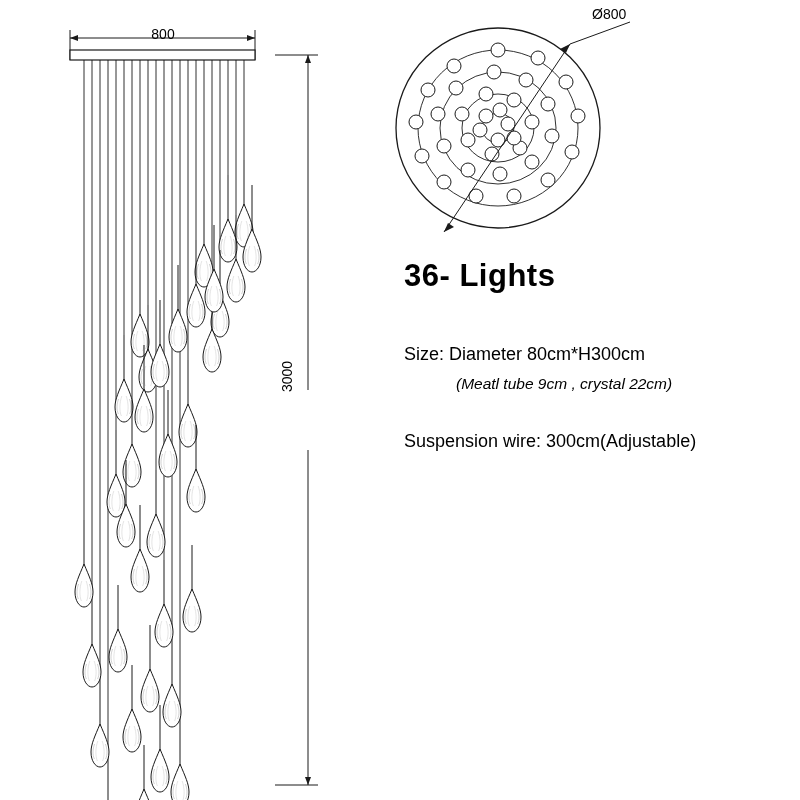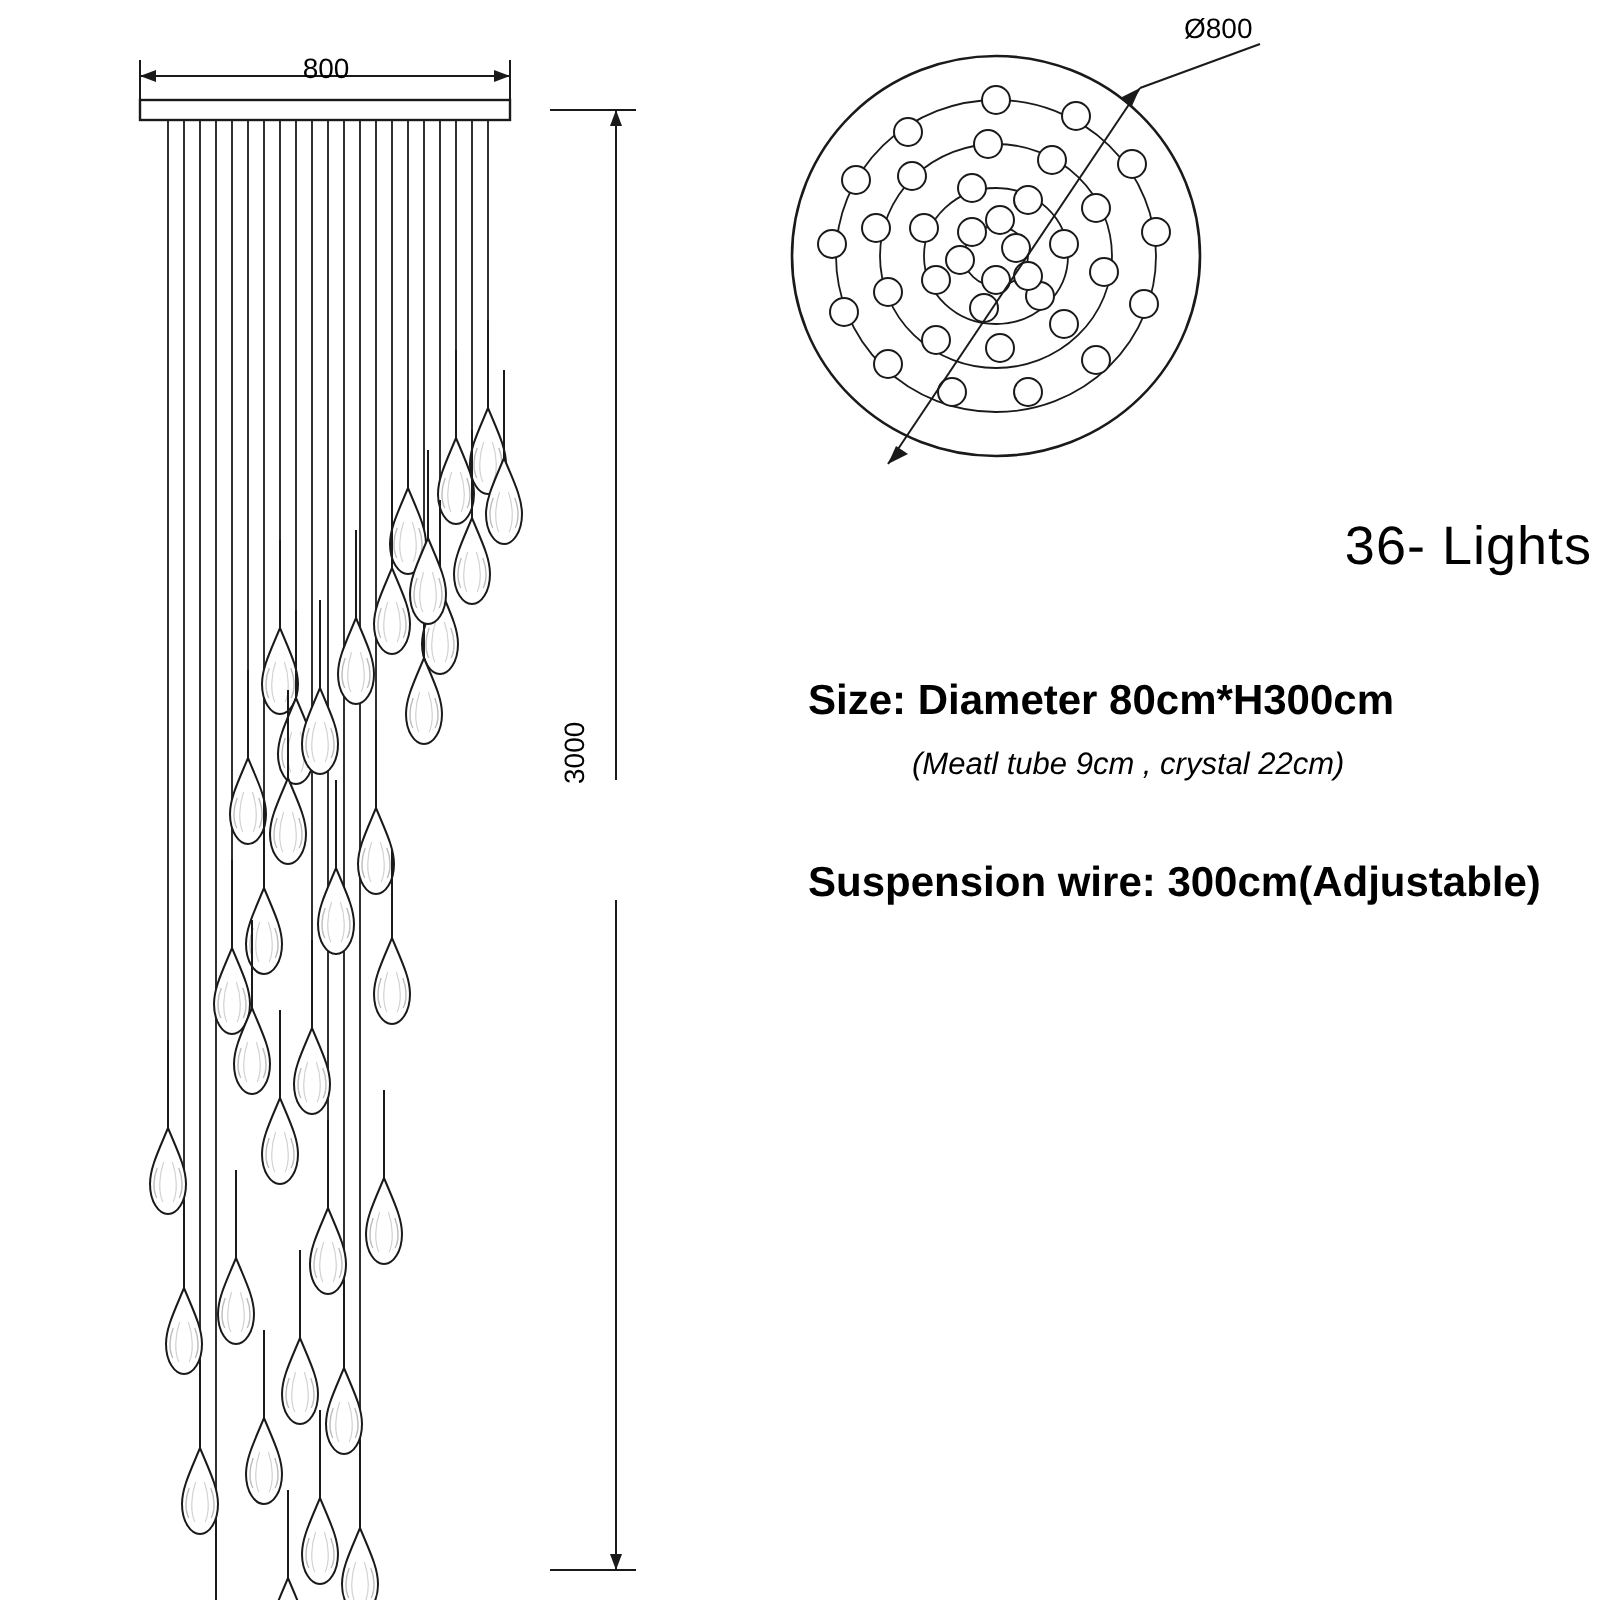--- a/index.html
+++ b/index.html
@@ -14,32 +14,31 @@
   .canvas{position:absolute;left:0;top:0;width:800px;height:800px;}
   svg{display:block;}
 
   
   .spec-panel{
     position:absolute;
     left:404px; top:258px;
     width:392px;
   }
   .spec-title{
-    font-size:27px;
-    font-weight:normal;
-    text-align:right;
+    font-size:31px;
+    font-weight:bold;
+    text-align:left;
     letter-spacing:0.5px;
     margin:0 0 48px 0;
   }
   .spec-line{
-    font-size:21px;
+    font-size:18px;
     margin:0 0 34px 0;
     line-height:1.35;
     white-space:nowrap;
-    font-weight:bold;
   }
   .spec-sub{
     font-size:15.5px;
     margin:-26px 0 34px 52px;
     line-height:1.35;
     white-space:nowrap;
     font-style:italic;
   }
   .dim-label{
     font-size:14px;

